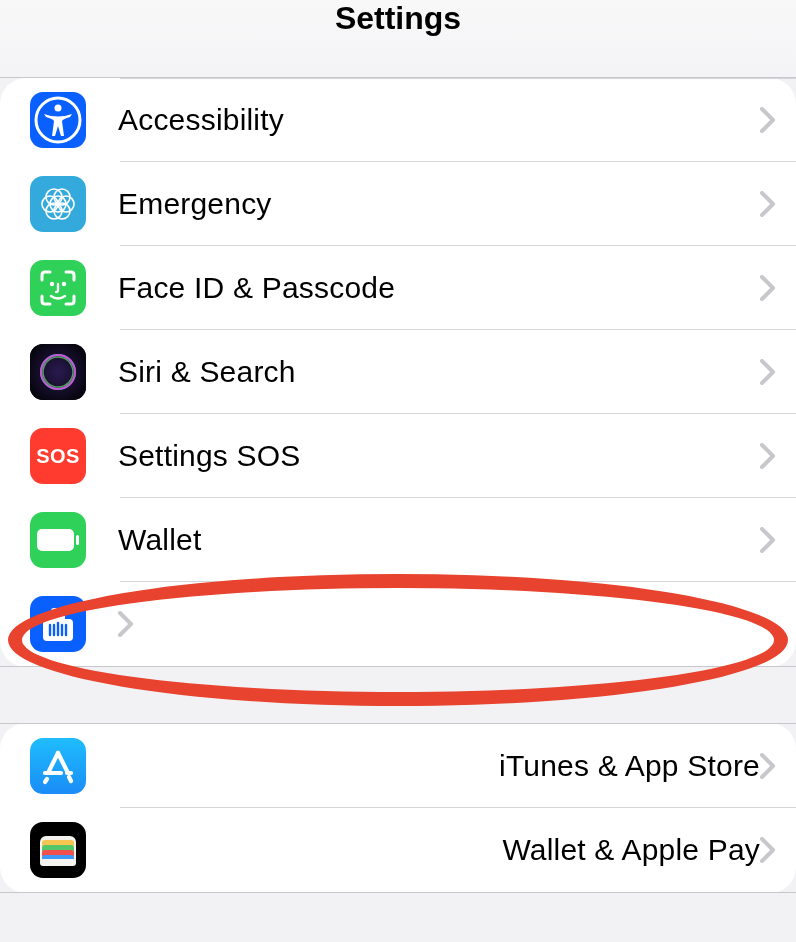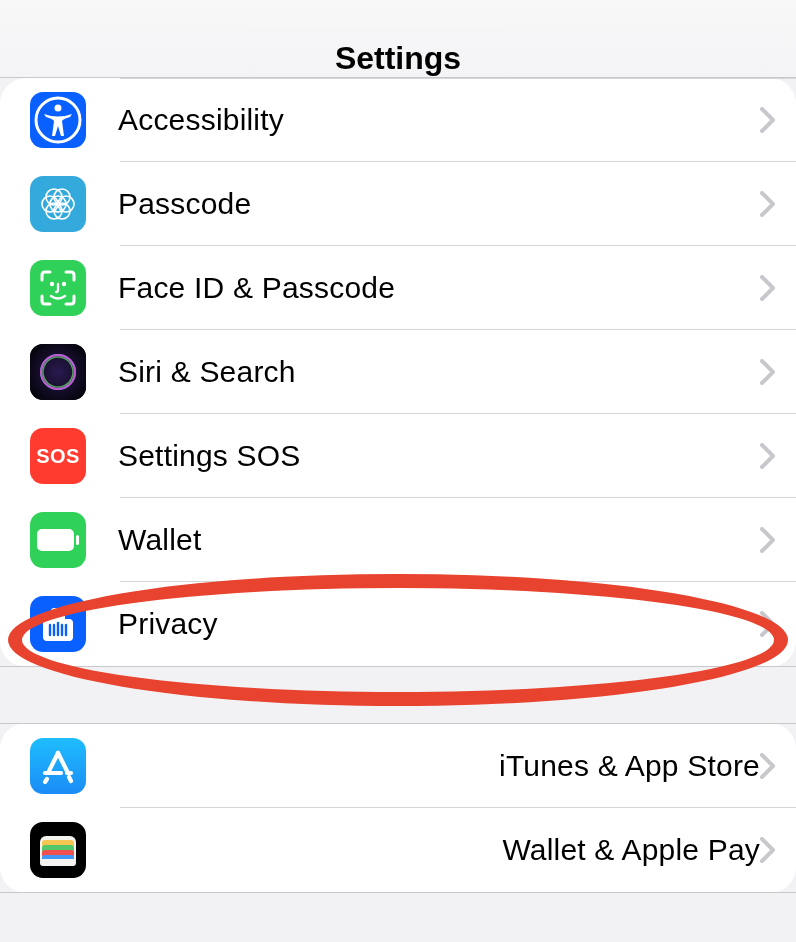--- a/index.html
+++ b/index.html
@@ -9,21 +9,21 @@
     font-family: -apple-system, "Helvetica Neue", Helvetica, Arial, sans-serif;
     background: #f2f2f5;
     overflow: hidden;
     position: relative;
   }
   .navbar {
     height: 78px;
     background: linear-gradient(#f8f8f9,#f4f4f6);
     border-bottom: 1px solid #c8c8cc;
     display: flex;
-    align-items: flex-end;
+    align-items: flex-start;
     justify-content: center;
   }
   .navbar-title {
     font-size: 32px;
     font-weight: 700;
     color: #000;
   }
   .group {
     background: #fff;
     border-radius: 26px;
@@ -121,21 +121,21 @@
           <circle cx="20" cy="20" r="8"></circle>
           <circle cx="16" cy="13" r="8"></circle>
           <circle cx="24" cy="13" r="8"></circle>
           <circle cx="28" cy="20" r="8"></circle>
           <circle cx="12" cy="20" r="8"></circle>
           <circle cx="16" cy="27" r="8"></circle>
           <circle cx="24" cy="27" r="8"></circle>
         </g>
       </svg>
     </div>
-    <div class="row-label">Passcode</div>
+    <div class="row-label">Emergency</div>
     <svg class="chevron" width="16" height="26" viewBox="0 0 16 26">
         <path d="M2 2 L13 13 L2 24" fill="none" stroke="#c7c7cc" stroke-width="4" stroke-linecap="round" stroke-linejoin="round"></path>
       </svg>
     <div class="sep"></div>
   </div>
 
   <div class="row">
     <div class="icon-box" style="background:#30d158">
       <svg width="40" height="40" viewBox="0 0 40 40">
         <g stroke="#fff" stroke-width="3" fill="none" stroke-linecap="round">
@@ -211,21 +211,20 @@
         <rect x="2" y="14" width="30" height="22" rx="4" fill="#fff"></rect>
         <g stroke="#0a60ff" stroke-width="2.4" stroke-linecap="round">
           <line x1="9" y1="20" x2="9" y2="30"></line>
           <line x1="13" y1="20" x2="13" y2="30"></line>
           <line x1="17" y1="18" x2="17" y2="30"></line>
           <line x1="21" y1="20" x2="21" y2="30"></line>
           <line x1="25" y1="20" x2="25" y2="30"></line>
         </g>
       </svg>
     </div>
-    <div class="row-label">Privacy</div>
     <svg class="chevron" width="16" height="26" viewBox="0 0 16 26">
         <path d="M2 2 L13 13 L2 24" fill="none" stroke="#c7c7cc" stroke-width="4" stroke-linecap="round" stroke-linejoin="round"></path>
       </svg>
   </div>
   <div class="group-bottom-border"></div>
 </div>
 
 <div class="group">
   <div class="group-top-border"></div>
 

